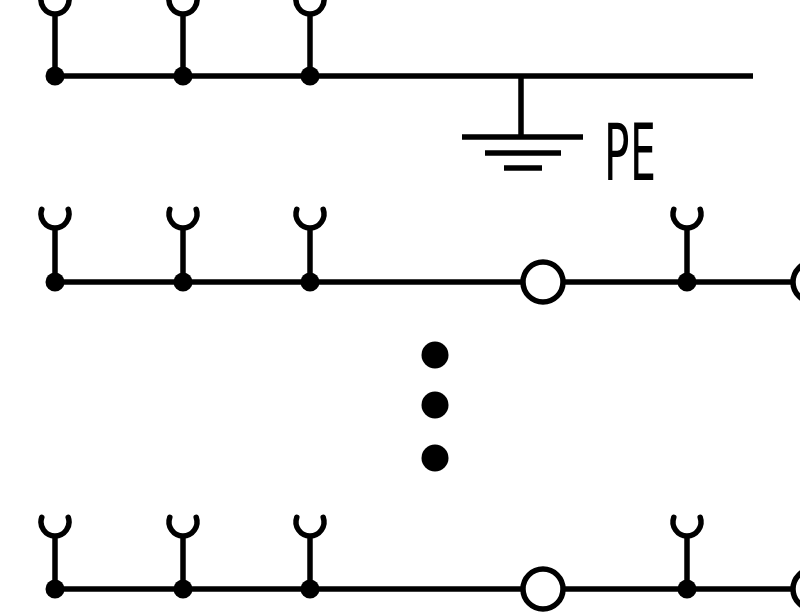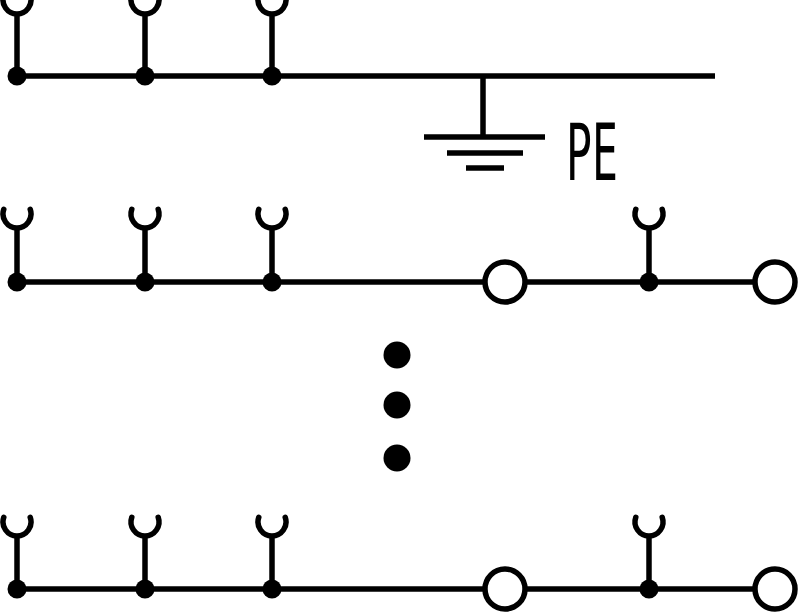--- a/index.html
+++ b/index.html
@@ -9,20 +9,21 @@
     height: 616px;
     background: #ffffff;
     overflow: hidden;
     font-family: "DejaVu Sans Mono", monospace;
   }
   .stage {
     position: relative;
     width: 660px;
     height: 616px;
     background: #ffffff;
+    margin-left: 38px;
   }
   svg { display: block; }
   text.pe {
     font-family: "DejaVu Sans Mono", monospace;
     font-weight: normal;
   }
 </style>
 </head>
 <body>
 

